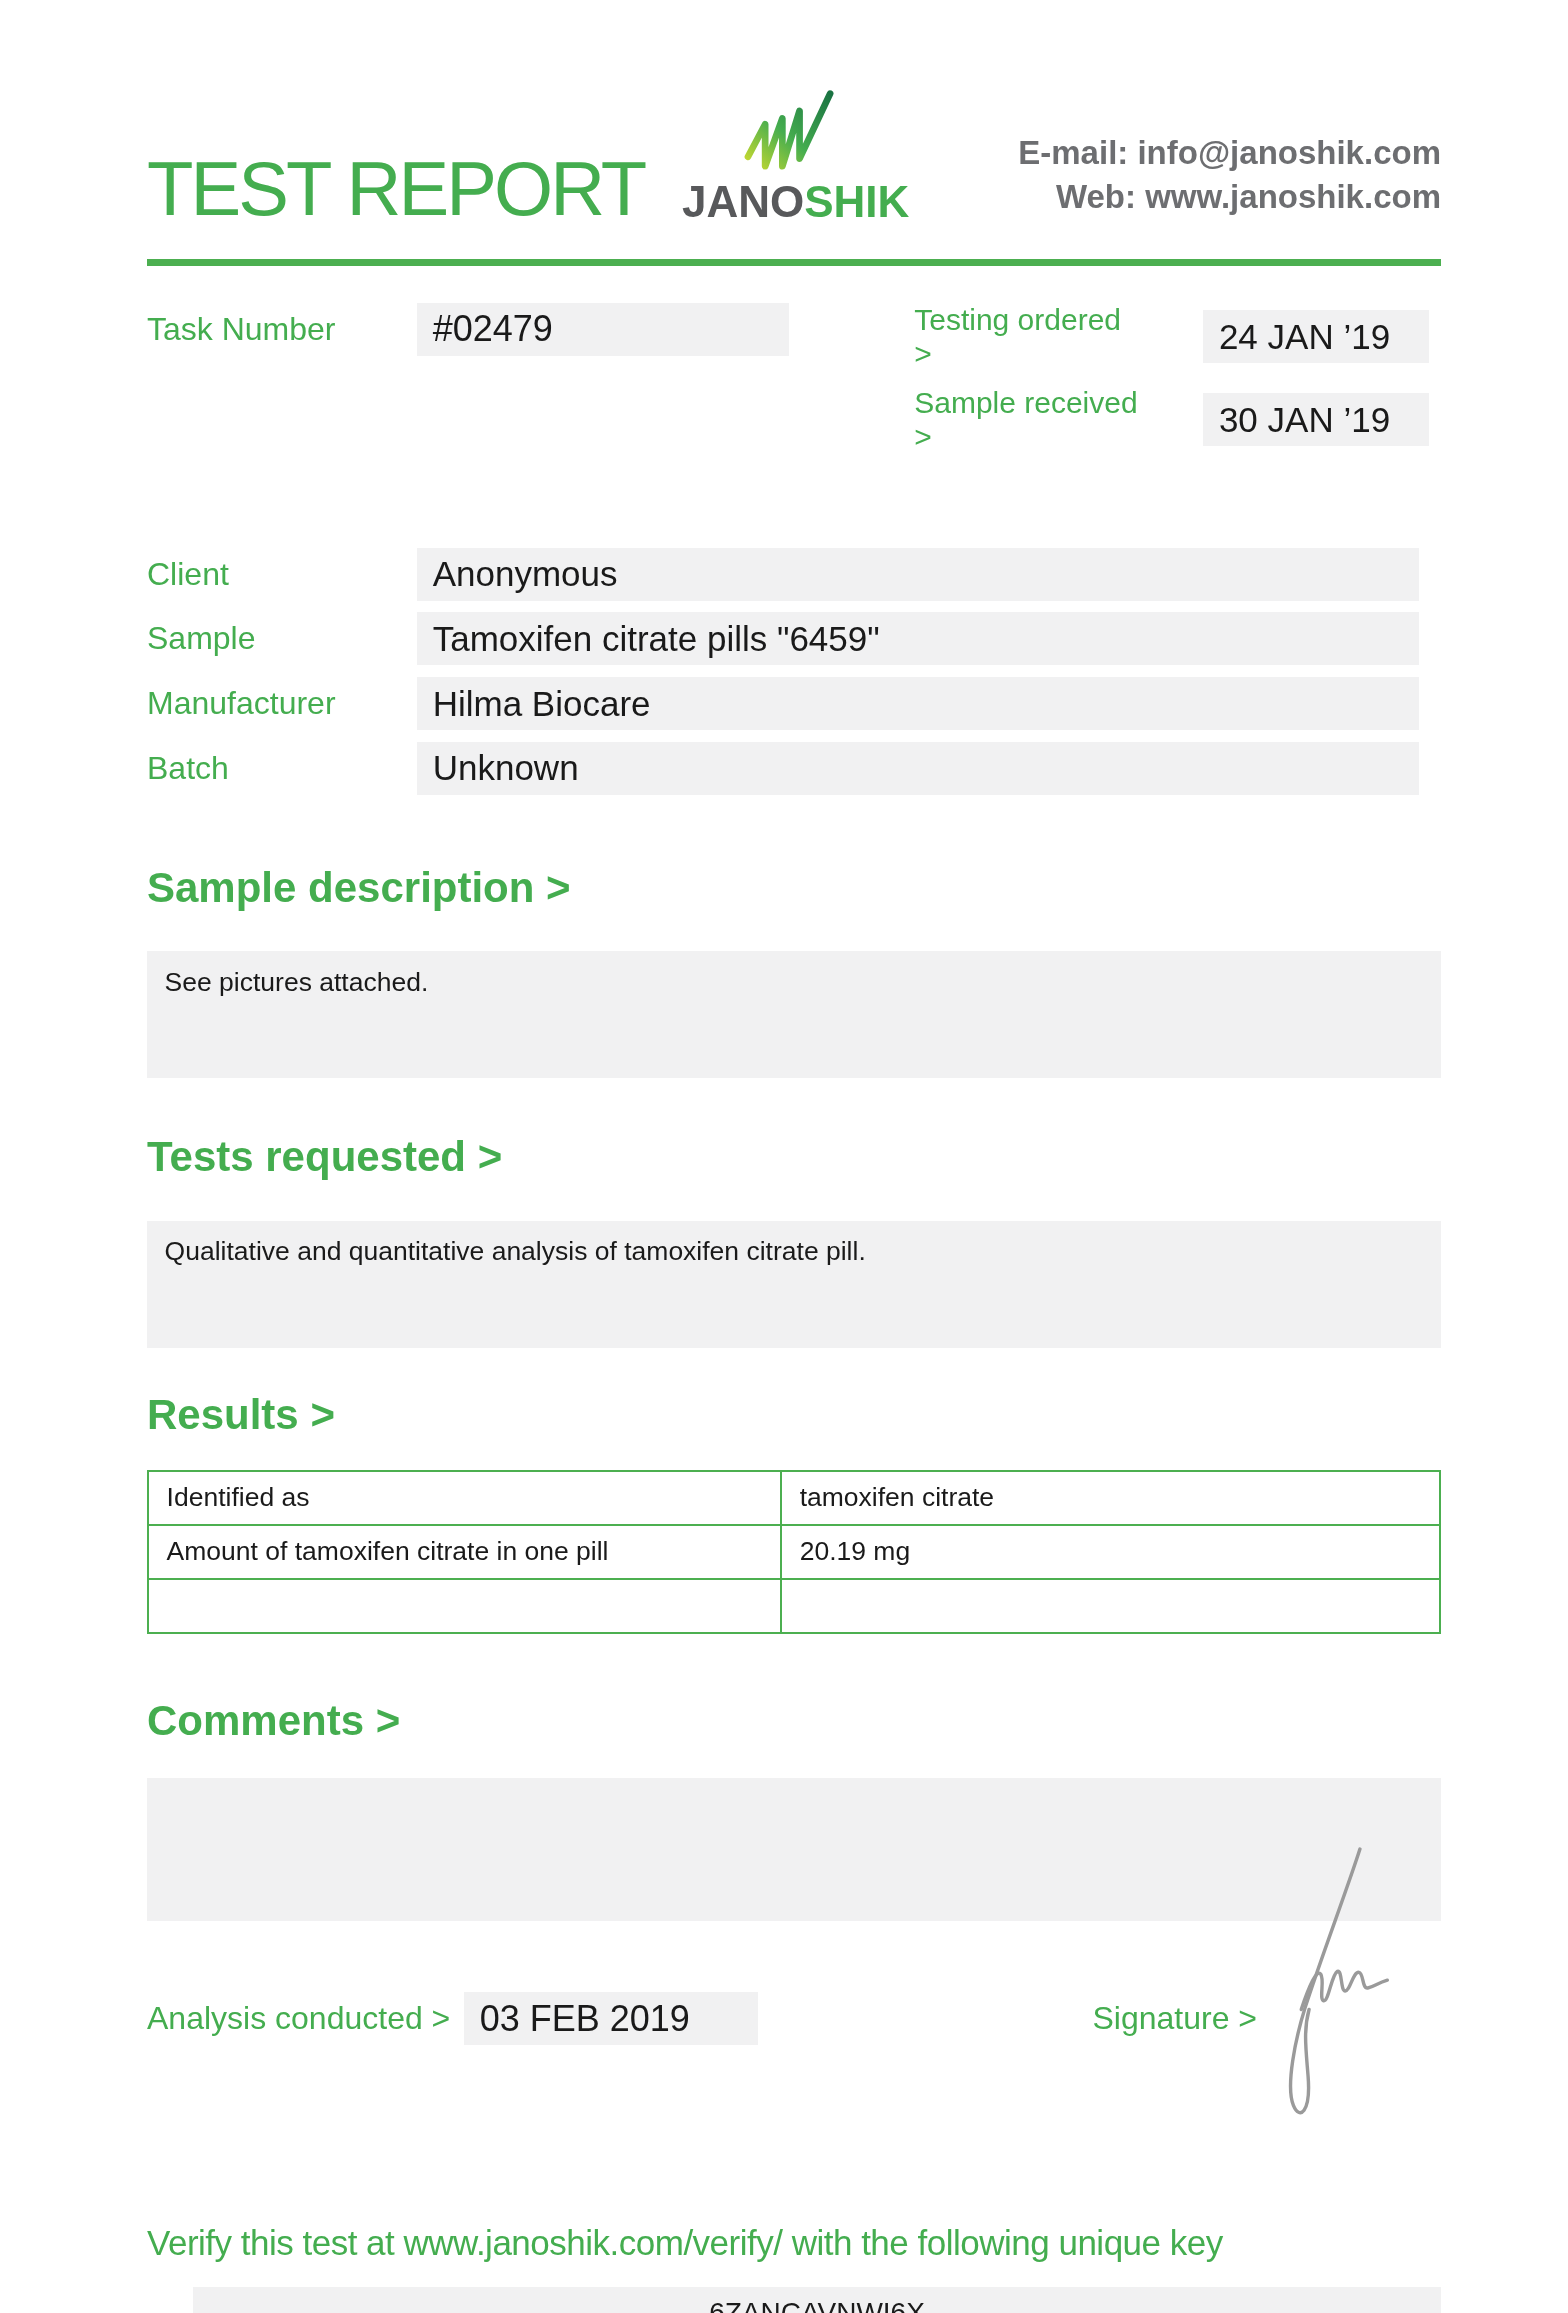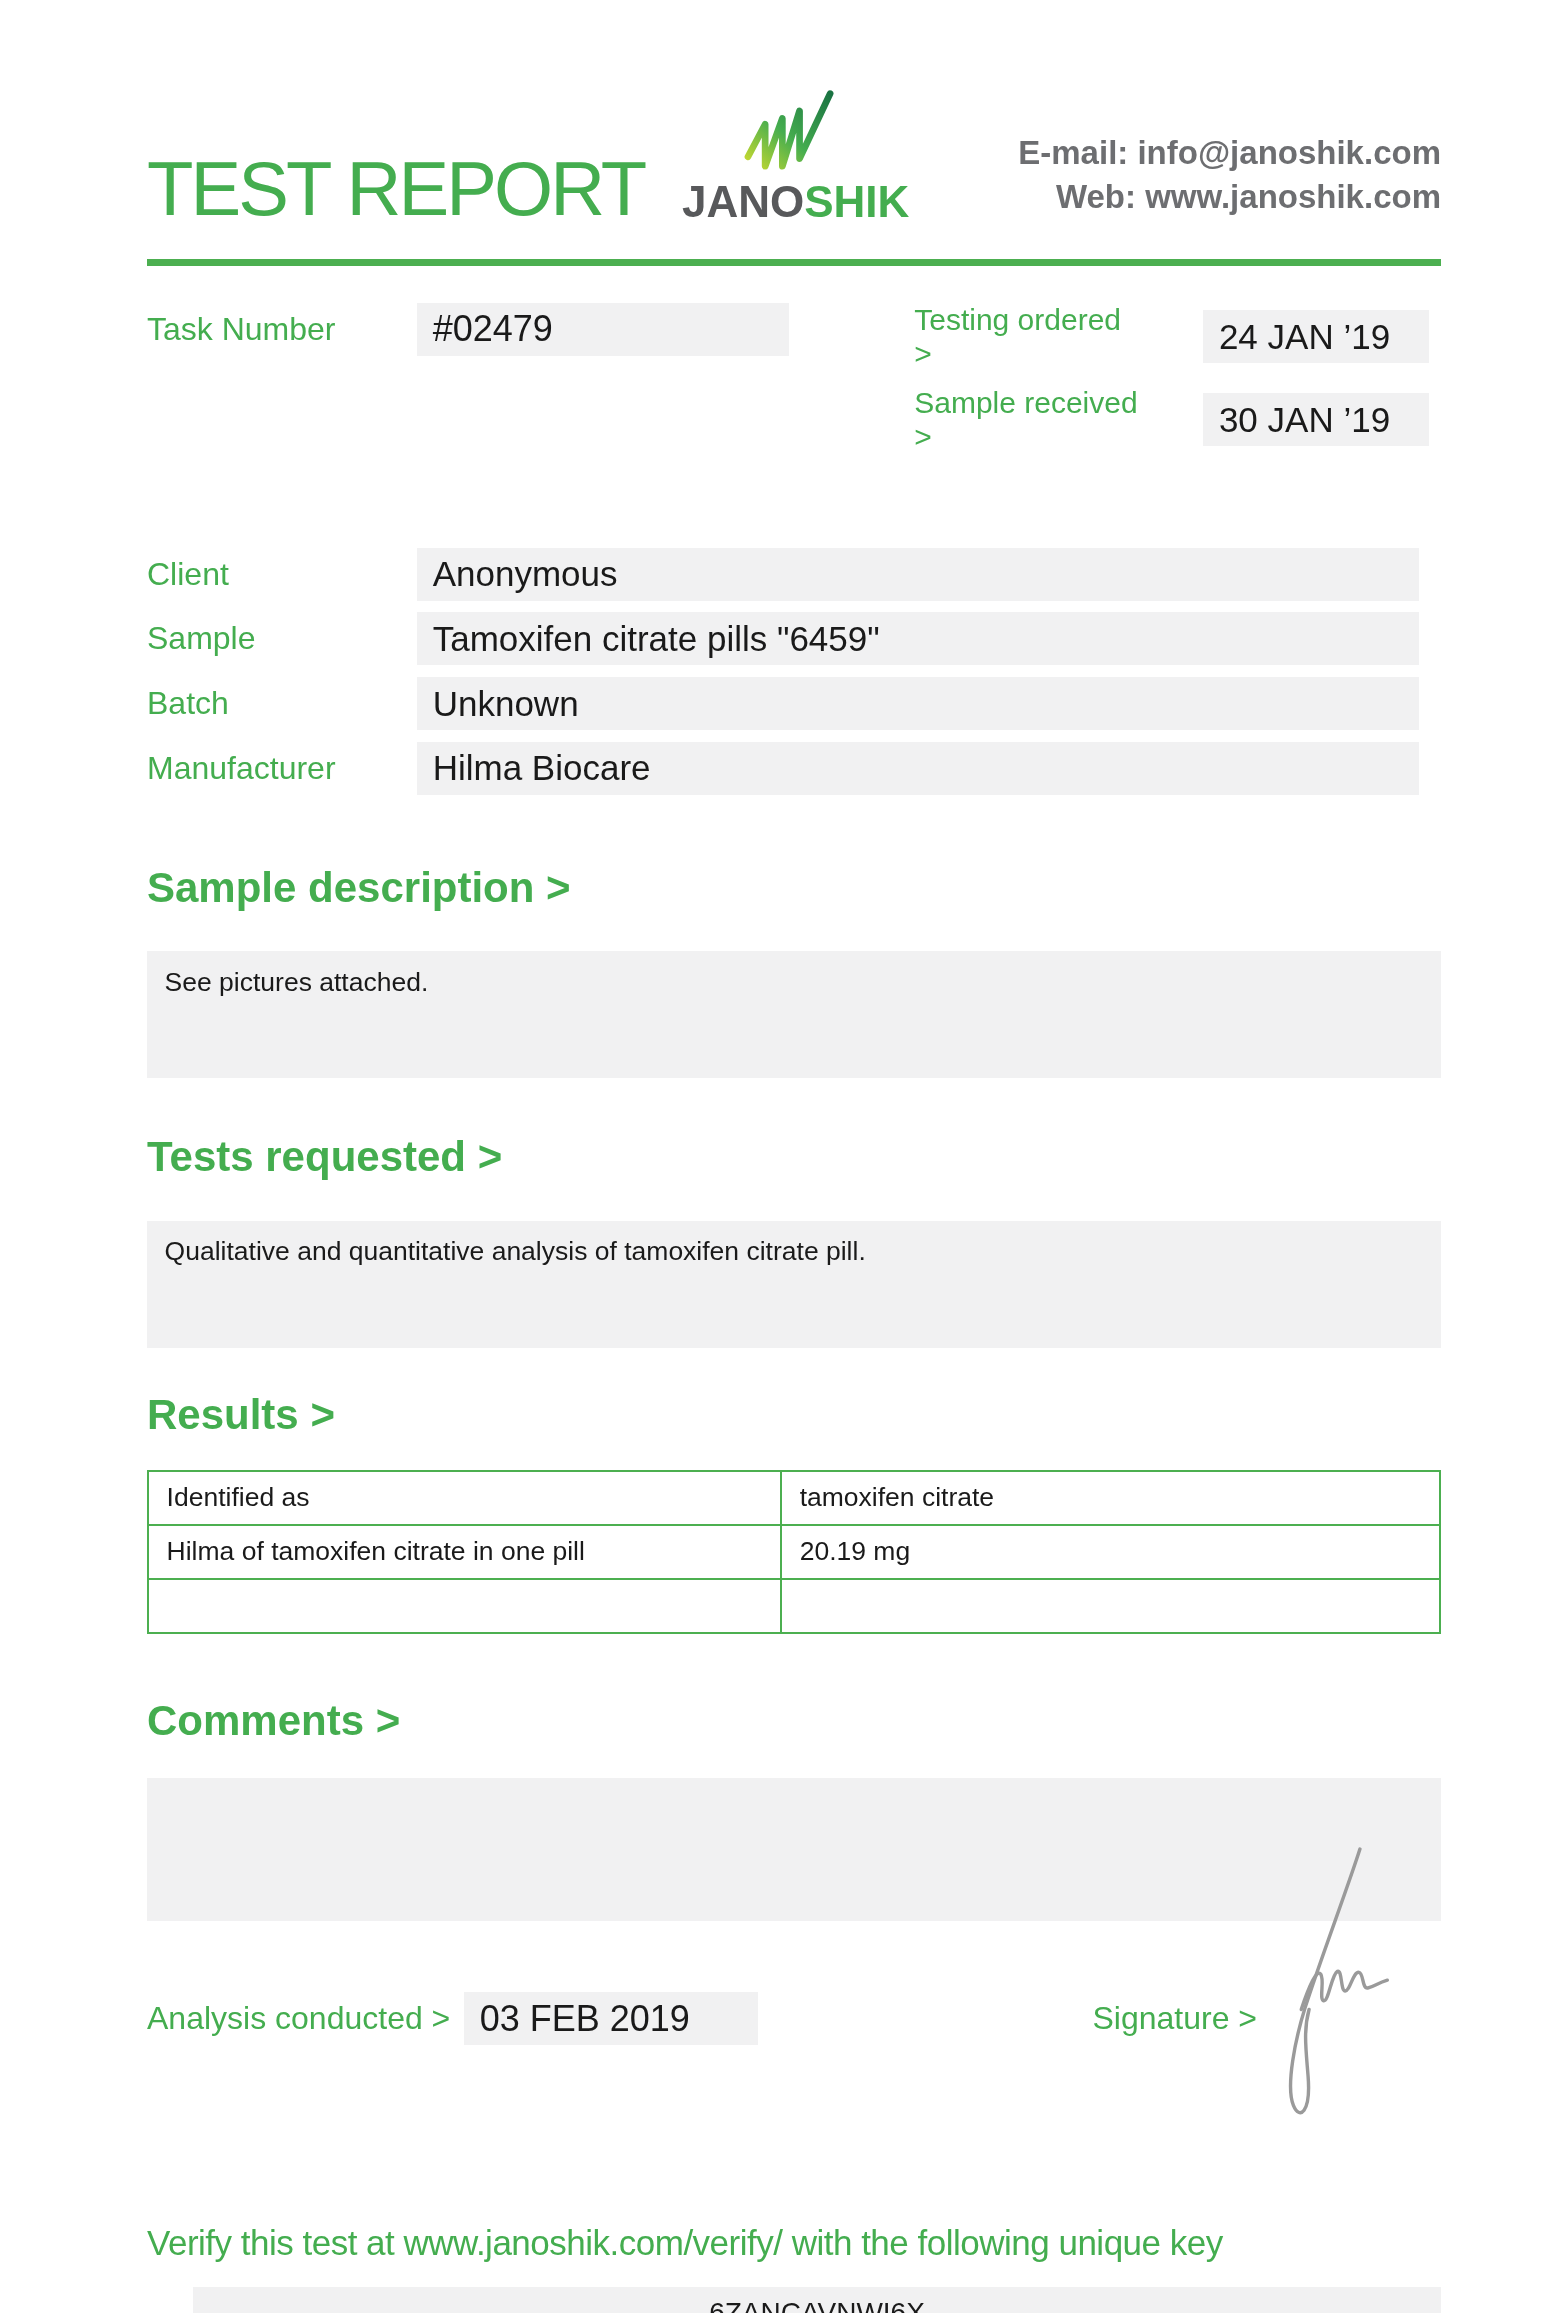--- a/index.html
+++ b/index.html
@@ -130,26 +130,26 @@
   <div class="fields">
     <div class="field-row">
       <div class="field-label">Client</div>
       <div class="field-value">Anonymous</div>
     </div>
     <div class="field-row">
       <div class="field-label">Sample</div>
       <div class="field-value">Tamoxifen citrate pills "6459"</div>
     </div>
     <div class="field-row">
+      <div class="field-label">Manufacturer</div>
+      <div class="field-value">Hilma Biocare</div>
+    </div>
+    <div class="field-row">
       <div class="field-label">Batch</div>
       <div class="field-value">Unknown</div>
-    </div>
-    <div class="field-row">
-      <div class="field-label">Manufacturer</div>
-      <div class="field-value">Hilma Biocare</div>
     </div>
   </div>
 
   <div class="sec-desc">
     <h2 class="section-heading">Sample description &gt;</h2>
     <div class="textbox">See pictures attached.</div>
   </div>
 
   <div class="sec-tests">
     <h2 class="section-heading">Tests requested &gt;</h2>
@@ -158,21 +158,21 @@
 
   <div class="sec-results">
     <h2 class="section-heading">Results &gt;</h2>
     <table class="rtable">
       <tbody>
           <tr>
         <td class="c1">Identified as</td>
         <td>tamoxifen citrate</td>
       </tr>
       <tr>
-        <td class="c1">Hilma of tamoxifen citrate in one pill</td>
+        <td class="c1">Amount of tamoxifen citrate in one pill</td>
         <td>20.19 mg</td>
       </tr>
       <tr>
         <td class="c1"></td>
         <td></td>
       </tr>
     </tbody>
       </table>
   </div>
 

